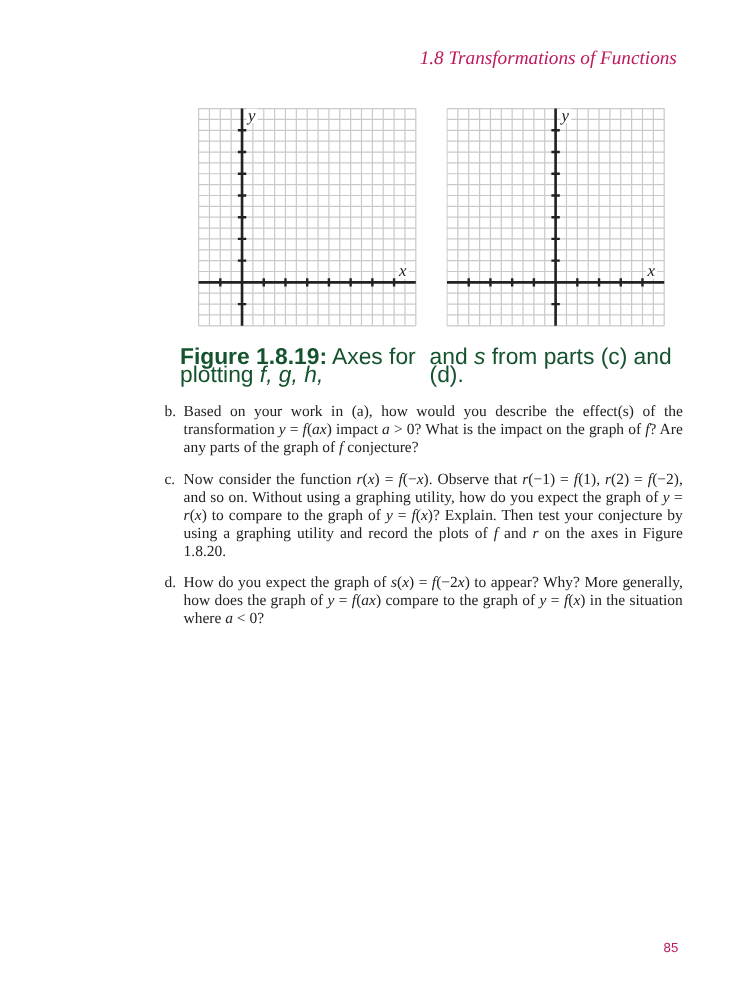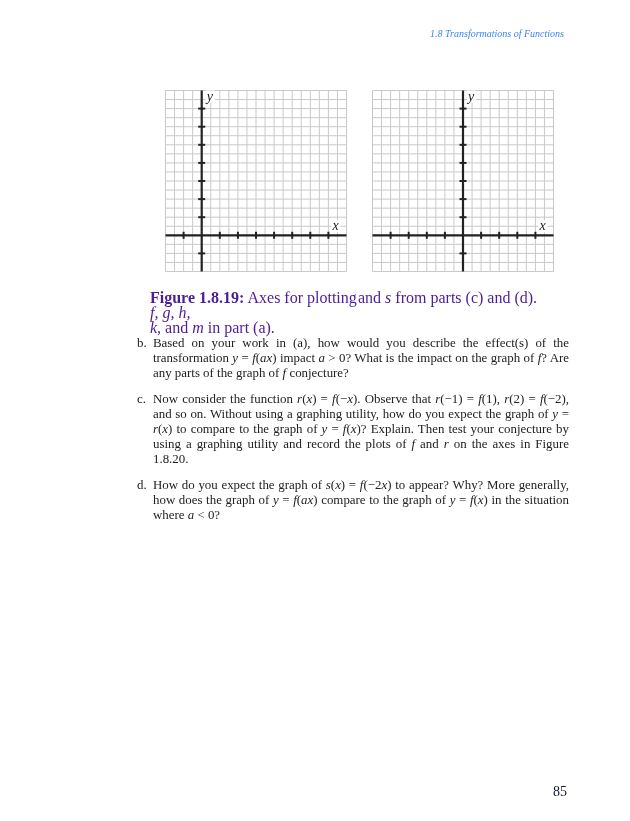--- a/index.html
+++ b/index.html
@@ -1,39 +1,39 @@
 <!DOCTYPE html>
 <html><head>
 <meta charset="utf-8">
 <style>
   html, body { margin: 0; padding: 0; }
   body {
     width: 630px; height: 821px; background: #ffffff; position: relative; overflow: hidden;
     font-family: "DejaVu Serif", "Liberation Serif", serif; color: #222;
   }
   .running-head {
-    position: absolute; top: 28px; right: 66px;
-    font-family: "Liberation Serif", serif; font-style: italic; font-size: 10px; color: #3b82f6;
+    position: absolute; top: 40px; right: 66px;
+    font-family: "Liberation Serif", serif; font-style: italic; font-size: 16px; color: #be185d;
   }
   .graph { position: absolute; }
   .graph svg { display: block; }
   .caption {
-    position: absolute; font-family: Liberation Serif, serif; font-size: 16px; line-height: 15px; color: #4c1d95;
+    position: absolute; font-family: Liberation Sans, sans-serif; font-size: 19px; line-height: 15px; color: #14532d;
   }
   .caption b { font-weight: bold; }
   .caption i, .item i { font-style: italic; }
   .items {
     position: absolute; left: 137px; top: 336px; width: 432px;
     font-family: "Liberation Serif", serif; font-size: 12.9px; line-height: 15.2px; color: #222;
   }
   .item { position: relative; padding-left: 16px; margin-bottom: 10px; text-align: justify; }
   .item .letter { position: absolute; left: 0; top: 0; }
   .page-num {
     position: absolute; top: 784px; left: 553px;
-    font-family: Liberation Serif, serif; font-size: 14px; color: #0f172a;
+    font-family: Liberation Sans, sans-serif; font-size: 11px; color: #be185d;
   }
 </style>
 </head>
 <body>
 
 <div class="running-head">1.8 Transformations of Functions</div>
 
 <div class="graph" id="graph1" style="left:165px; top:90px;">
     <svg width="183" height="183">
       <g transform="translate(0.5,0.5)">
@@ -172,23 +172,20 @@
         <rect x="166" y="129.8" width="9" height="12" fill="#fff"></rect>
         <text x="167" y="139.8" font-family="Liberation Serif, serif" font-style="italic" font-size="14" fill="#222">x</text>
       </g>
     </svg>
   </div>
 
 <div class="caption" style="left:150px; top:290px; width:215px;">
   <div>
     <b>Figure 1.8.19:</b><span> Axes for plotting </span><i>f, g, h,</i>
   </div>
-  <div>
-    <i>k</i><span>, and </span><i>m</i><span> in part (a).</span>
-  </div>
 </div>
 
 <div class="caption" style="left:358px; top:290px; width:215px;">
   <div>
     <span>and </span><i>s</i><span> from parts (c) and (d).</span>
   </div>
 </div>
 
 <div class="items" id="items">
     <div class="item"><span class="letter">b.</span><span>Based on your work in (a), how would you describe the effect(s) of the transformation </span><i>y</i><span> = </span><i>f</i><span>(</span><i>ax</i><span>) impact </span><i>a</i><span> &gt; 0? What is the impact on the graph of </span><i>f</i><span>? Are any parts of the graph of </span><i>f</i><span> conjecture?</span></div>

